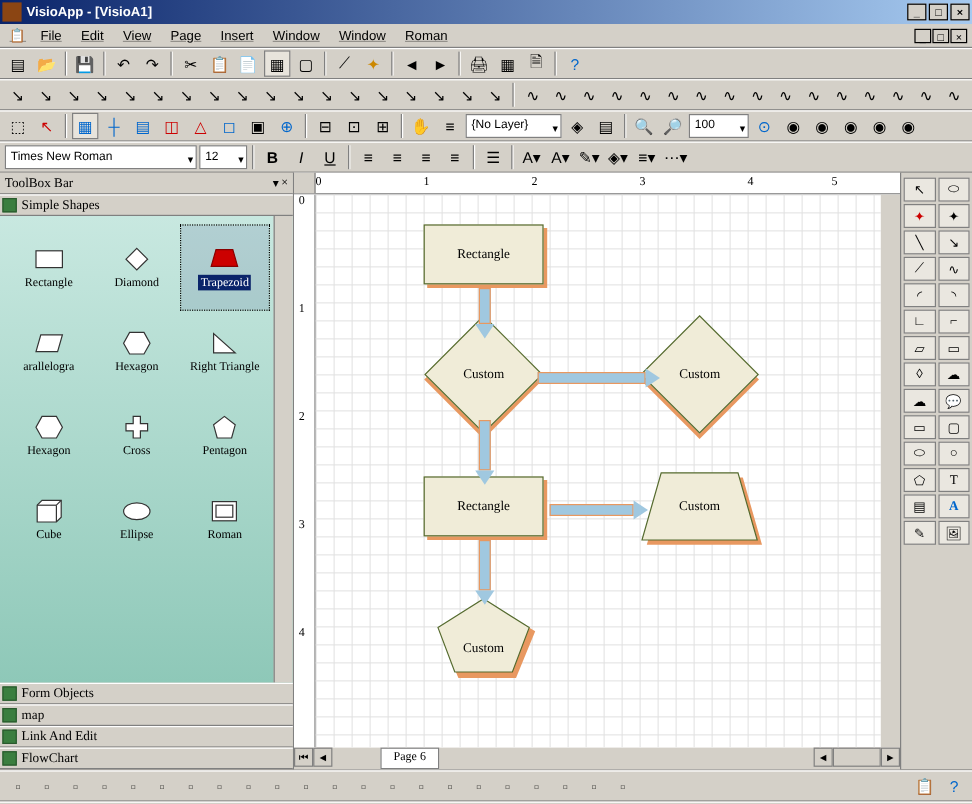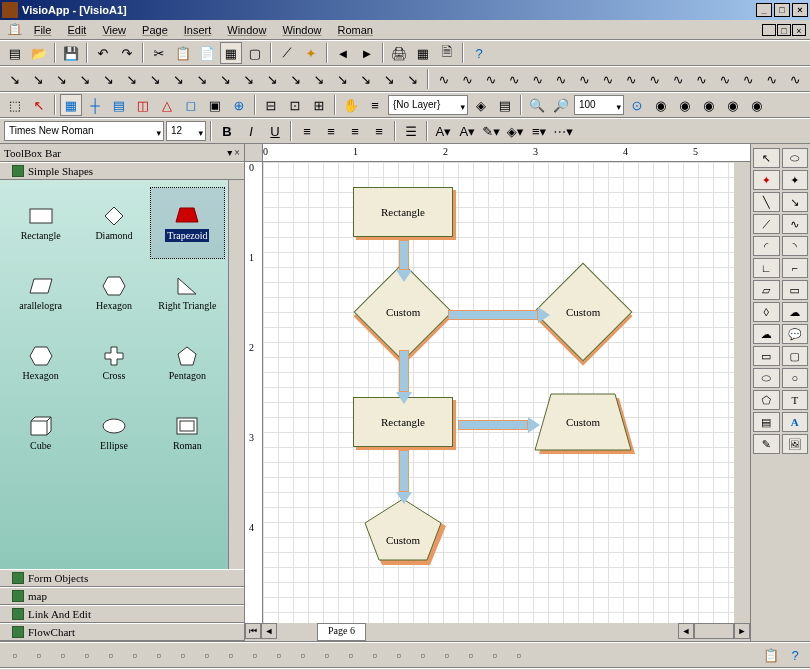--- a/index.html
+++ b/index.html
@@ -17,21 +17,21 @@
 .tbtn { width: 22px; height: 22px; border: 1px solid transparent; display: inline-flex; align-items: center; justify-content: center; font-size: 13px; }
 .tbtn.active { border: 1px solid #808080; background: #e8e4dc; }
 .sep { width: 2px; height: 20px; border-left: 1px solid #808080; border-right: 1px solid #fff; margin: 0 2px; }
 .combo { height: 20px; border: 1px solid #808080; background: #fff; padding: 0 14px 0 4px; position: relative; font-size: 10px; line-height: 18px; }
 .combo::after { content: "▾"; position: absolute; right: 2px; top: 2px; font-size: 9px; }
 .main { display: flex; height: 497px; font-family: Liberation Serif, serif; }
 .toolbox { width: 245px; background: #d4d0c8; border-right: 1px solid #808080; display: flex; flex-direction: column; }
 .tb-header { height: 18px; display: flex; align-items: center; padding: 0 4px; background: #d4d0c8; border-bottom: 1px solid #808080; }
 .tb-header .txt { flex: 1; }
 .tb-header .btns { display: flex; gap: 2px; font-size: 10px; }
-.tb-section { height: 18px; background: #d4d0c8; border-top: 1px solid #fff; border-bottom: 1px solid #808080; display: flex; align-items: center; padding: 0 12px; }
+.tb-section { height: 18px; background: #d4d0c8; border-top: 1px solid #fff; border-bottom: 1px solid #808080; display: flex; align-items: center; padding: 0 2px; }
 .tb-section .ico { width: 12px; height: 12px; background: #3a7e3f; border: 1px solid #2a5a2e; margin-right: 4px; }
 .shapes-panel { flex: 1; background: linear-gradient(to bottom, #c8e8e0, #8ec8b8); overflow: hidden; display: flex; }
 .shapes-grid { flex: 1; display: grid; grid-template-columns: repeat(3, 1fr); grid-auto-rows: 70px; padding: 8px 4px; gap: 0; }
 .shape-item { display: flex; flex-direction: column; align-items: center; justify-content: center; text-align: center; font-size: 10px; gap: 4px; }
 .shape-item.selected { outline: 1px dotted #000; background: rgba(0,0,100,0.1); }
 .shape-item.selected .lbl { background: #0a246a; color: #fff; padding: 1px 2px; }
 .shape-glyph { width: 28px; height: 20px; display: flex; align-items: center; justify-content: center; }
 .scrollbar-v { width: 16px; background: #d4d0c8; border-left: 1px solid #808080; }
 .canvas-area { flex: 1; display: flex; flex-direction: column; background: #fff; position: relative; }
 .ruler-h { height: 18px; background: #fff; border-bottom: 1px solid #808080; display: flex; font-size: 10px; }

